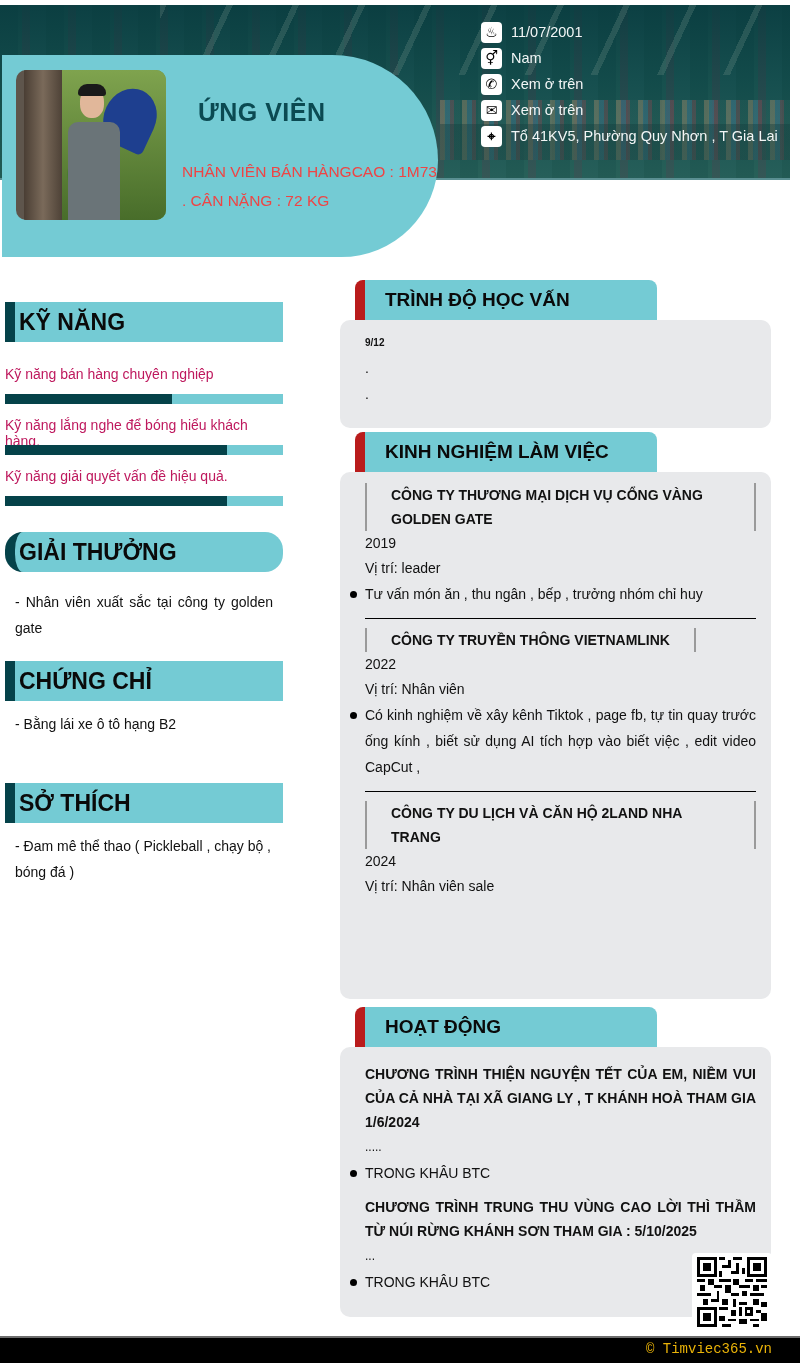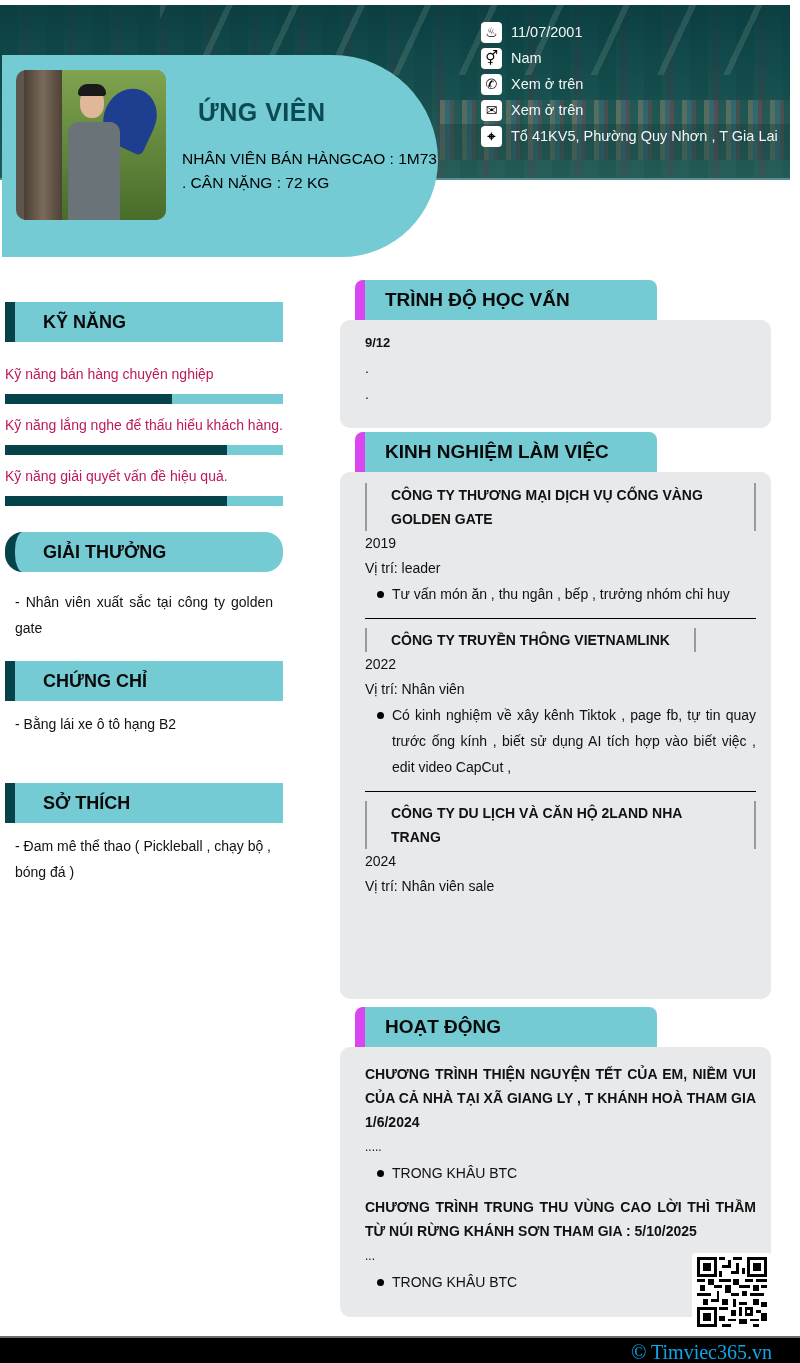--- a/index.html
+++ b/index.html
@@ -38,59 +38,59 @@
     background: radial-gradient(circle at 70% 30%, #93b85a 0 20px, transparent 21px),
                 radial-gradient(circle at 30% 70%, #4c7a2e 0 25px, transparent 26px),
                 linear-gradient(180deg, #7fa34e, #486d2a); }
   .avatar .trunk { position: absolute; left: 8px; top: 0; width: 38px; height: 150px; background: linear-gradient(90deg, #4a3e34, #7a6a5a, #4e4237); }
   .avatar .umbrella { position: absolute; left: 88px; top: 18px; width: 52px; height: 60px; background: #1e3f8f; border-radius: 50% 50% 10% 50%; transform: rotate(25deg); }
   .avatar .body { position: absolute; left: 52px; top: 52px; width: 52px; height: 98px; background: #6a7478; border-radius: 10px 10px 0 0; }
   .avatar .head { position: absolute; left: 64px; top: 18px; width: 24px; height: 30px; background: #e1b79a; border-radius: 45%; }
   .avatar .hair { position: absolute; left: 62px; top: 14px; width: 28px; height: 12px; background: #1a1a1a; border-radius: 12px 12px 4px 4px; }
 
   .name { position: absolute; left: 182px; top: 98px; font-size: 25px; font-weight: bold; color: #0b4a52; letter-spacing: 0.5px; margin-left: 16px; }
-  .title { position: absolute; left: 182px; top: 147px; width: 260px; font-size: 15.5px; line-height: 24px; color: #000000; }
+  .title { position: absolute; left: 182px; top: 157px; width: 260px; font-size: 15.5px; line-height: 29px; color: #ef4444; }
 
   .contacts { position: absolute; left: 481px; top: 19px; }
   .contact { display: flex; align-items: center; height: 26px; color: #f2f6f6; font-size: 14.5px; }
   .contact .ico { width: 21px; height: 21px; background: #fff; border-radius: 4px; margin-right: 9px; display: flex; align-items: center; justify-content: center; color: #000; font-size: 14px; font-weight: bold; line-height: 1; }
 
   
   .lhead {
     position: absolute; left: 5px; width: 278px; height: 40px; background: #74cbd4;
     border-left: 10px solid #054249;
-    font-size: 18px; font-weight: bold; color: #0a0a0a; padding-left: 28px; line-height: 40px;
+    font-size: 23px; font-weight: bold; color: #0a0a0a; padding-left: 4px; line-height: 40px;
   }
   .skill { position: absolute; left: 5px; width: 278px; }
   .skill .label { font-size: 14px; color: #be185d; height: 20px; }
   .skill .bar { margin-top: 8px; height: 10px; background: #74cbd4; position: relative; }
   .skill .fill { position: absolute; left: 0; top: 0; bottom: 0; background: #054249; }
   .ltext { position: absolute; left: 15px; width: 258px; font-size: 14px; line-height: 26px; color: #111; text-align: justify; }
 
   
   .rhead {
     position: absolute; left: 355px; width: 302px; height: 44px; background: #74cbd4;
-    border-left: 10px solid #d946ef; border-radius: 8px 8px 0 0;
+    border-left: 10px solid #b91c1c; border-radius: 8px 8px 0 0;
     font-size: 19px; font-weight: bold; color: #0a0a0a; padding-left: 20px; line-height: 40px;
   }
   .rbox { position: absolute; left: 340px; width: 431px; background: #e8e9eb; border-radius: 10px; }
   .rbox .in { padding: 0 15px 0 25px; }
-  .bold { font-weight: bold; font-size: 13px; color: #111; }
+  .bold { font-weight: bold; font-size: 10px; color: #111; }
   .line { font-size: 14px; color: #111; line-height: 26px; }
   .company { display: inline-block; border-left: 2px solid #9a9a9a; border-right: 2px solid #9a9a9a; padding: 0 24px; font-weight: bold; font-size: 14px; line-height: 24px; color: #111; }
-  .bullet { position: relative; font-size: 14px; line-height: 26px; color: #111; text-align: justify; margin-left: 27px; }
+  .bullet { position: relative; font-size: 14px; line-height: 26px; color: #111; text-align: justify; }
   .bullet::before { content: ""; position: absolute; left: -15px; top: 10px; width: 7px; height: 7px; border-radius: 50%; background: #000; }
   .sep { height: 1px; background: #000; margin: 11px 0 9px; }
   .act-title { font-weight: bold; font-size: 14px; line-height: 24px; text-align: justify; color: #111; }
 
   .qr { position: absolute; left: 692px; top: 1253px; width: 80px; height: 78px; background: #fff; padding: 4px; border-radius: 4px; }
   .qr svg { width: 72px; height: 70px; display: block; }
 
   .footer { position: absolute; left: 0; top: 1336px; width: 800px; height: 27px; background: #000; border-top: 2px solid #6d6d6d; }
-  .footer span { position: absolute; right: 28px; top: 3px; color: #0ea5e9; font-family: Liberation Serif, serif; font-size: 20px; }
+  .footer span { position: absolute; right: 28px; top: 3px; color: #eab308; font-family: Liberation Mono, monospace; font-size: 14px; }
 </style>
 </head>
 <body>
 
 <div class="banner">
   <div class="beams"></div>
   <div class="shelves"></div>
 </div>
 
 <div class="profile-card"></div>
@@ -132,21 +132,21 @@
 
 <div class="lhead" style="top:302px;">KỸ NĂNG</div>
 
 <div class="skill" style="top:366px;">
   <div class="label">Kỹ năng bán hàng chuyên nghiệp</div>
   <div class="bar">
       <div class="fill" style="width: 60%;"></div>
     </div>
 </div>
 <div class="skill" style="top:417px;">
-  <div class="label">Kỹ năng lắng nghe để thấu hiểu khách hàng.</div>
+  <div class="label">Kỹ năng lắng nghe để bóng hiểu khách hàng.</div>
   <div class="bar">
       <div class="fill" style="width: 80%;"></div>
     </div>
 </div>
 <div class="skill" style="top:468px;">
   <div class="label">Kỹ năng giải quyết vấn đề hiệu quả.</div>
   <div class="bar">
       <div class="fill" style="width: 80%;"></div>
     </div>
 </div>

